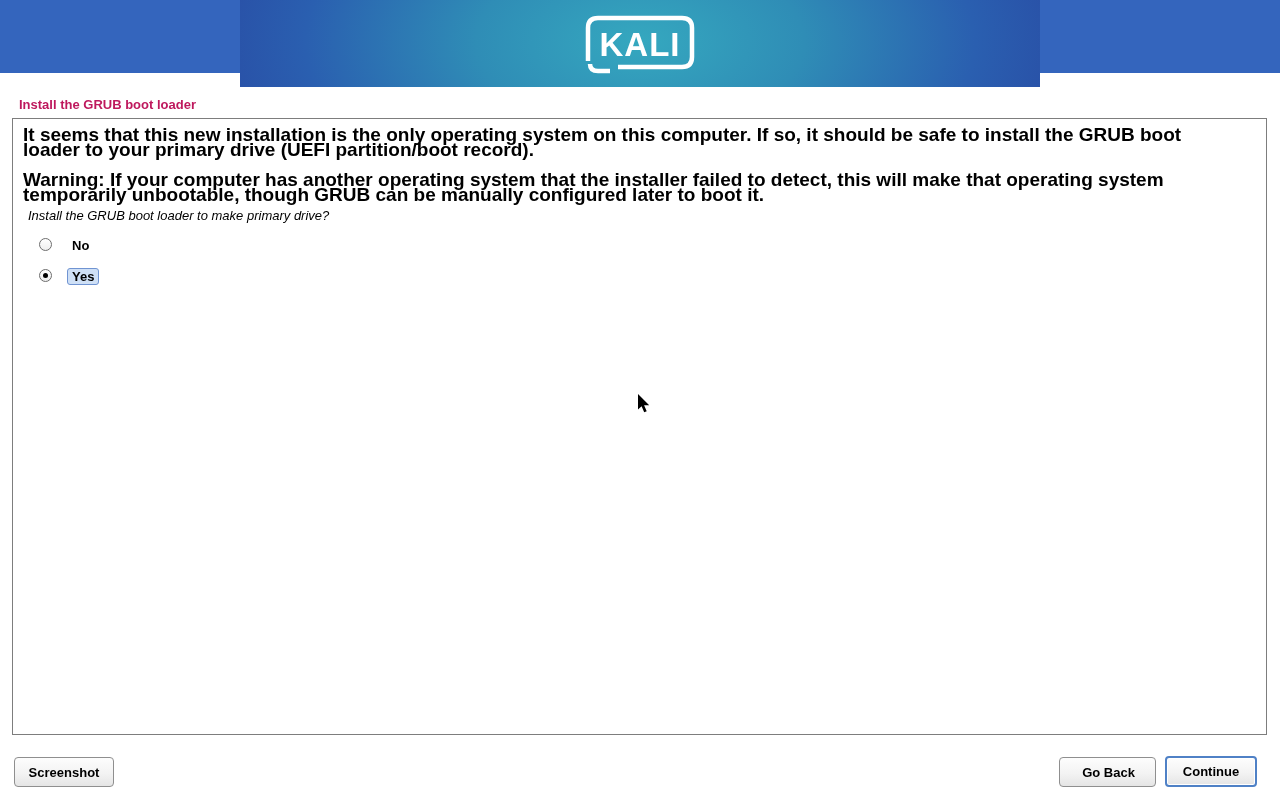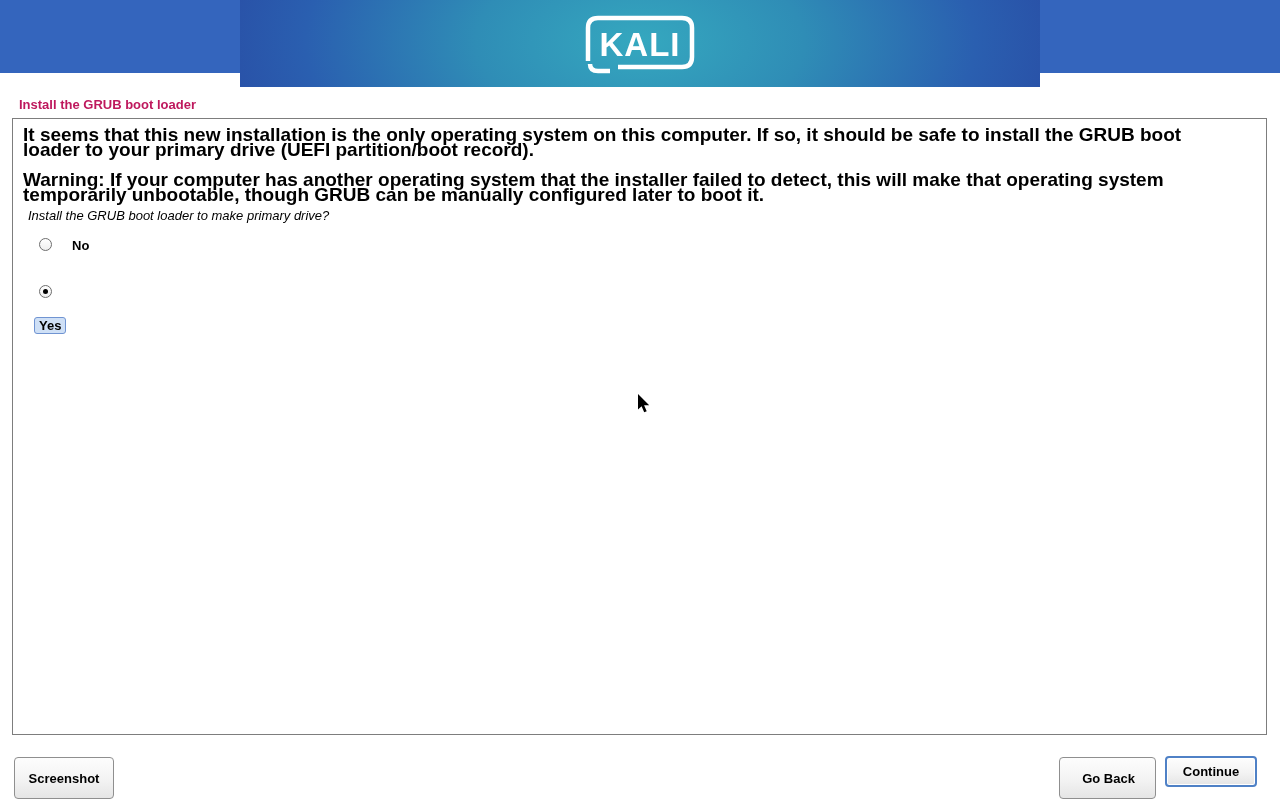--- a/index.html
+++ b/index.html
@@ -55,21 +55,21 @@
     margin: 0 0 0 5px;
     font-size: 13px; font-style: italic; font-weight: normal; line-height: 15px;
   }
 
   
   .option-row {
     display: flex; align-items: flex-start;
     margin: 15px 0 0 16px; gap: 20px;
     height: 18px; cursor: default;
   }
-  .option-row + .option-row { margin-top: 29px; flex-direction: column; }
+  .option-row + .option-row { margin-top: 13px; }
   .radio {
     width: 13px; height: 13px; flex: 0 0 13px;
     border: 1px solid #6e6e6e; border-radius: 50%;
     background: linear-gradient(180deg, #ffffff, #efefef);
     position: relative;
   }
   .radio.selected::after {
     content: ""; position: absolute;
     left: 3px; top: 3px; width: 5px; height: 5px;
     background: #000; border-radius: 50%;
@@ -77,21 +77,21 @@
   .option-label { font-size: 13px; font-weight: bold; color: #000; }
   .option-label.focused {
     background: #cfe0f6;
     border: 1px solid #7094d2;
     border-radius: 3px;
     padding: 0 4px; margin: -1px -5px;
   }
 
   
   .btn {
-    position: absolute; height: 42px;
+    position: absolute; height: 30px;
     border: 1px solid #8f8f8f; border-radius: 4px;
     background: linear-gradient(180deg, #fdfdfd 0%, #f3f3f3 55%, #e5e5e5 100%);
     font-family: "Liberation Sans", sans-serif;
     font-size: 13px; font-weight: bold; color: #000;
     text-align: center; cursor: default;
   }
   .btn-screenshot { left: 14px;   top: 757px; width: 100px; }
   .btn-goback     { left: 1059px; top: 757px; width: 97px; padding-left: 8px;  }
   .btn-continue   {
     left: 1165px; top: 756px; width: 92px; height: 31px;

